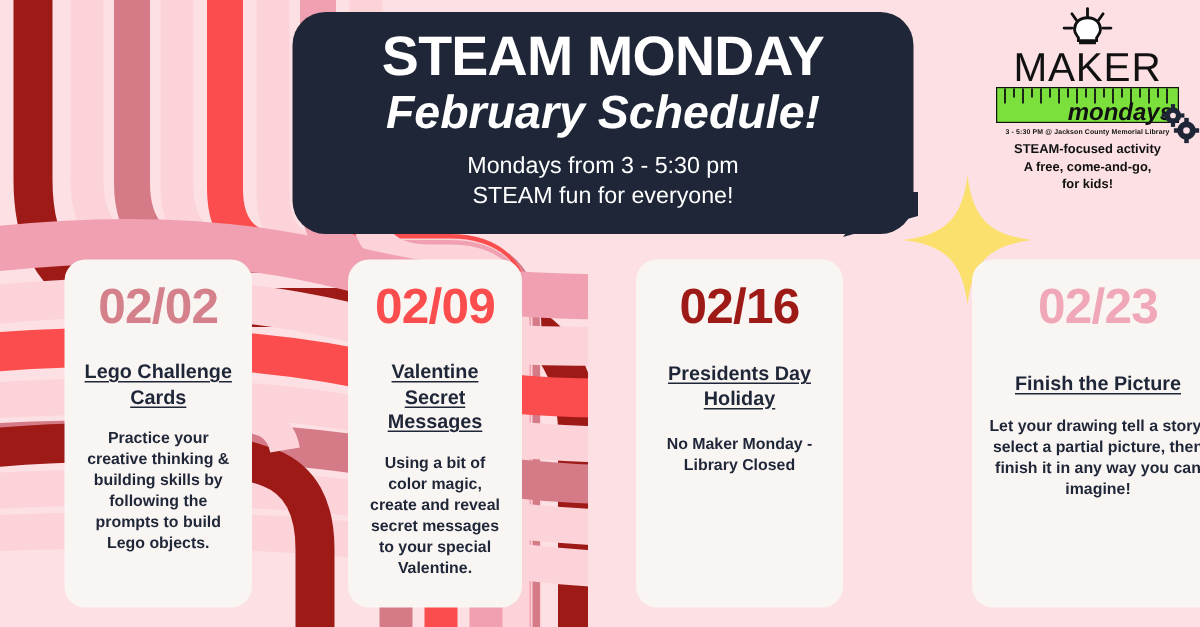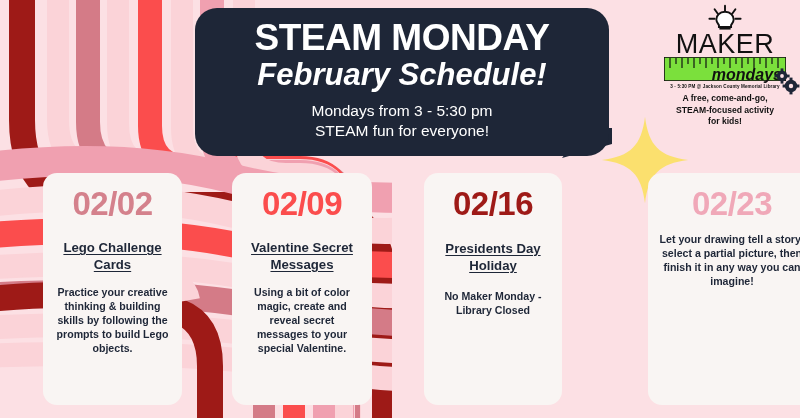--- a/index.html
+++ b/index.html
@@ -80,22 +80,22 @@
     margin-top:4px;
   }
 
   
   .card{
     position:absolute;top:173px;height:232px;
     background:#F9F5F3;border-radius:14px;z-index:7;
     box-sizing:border-box;padding:8px 11px 10px;
     display:flex;flex-direction:column;align-items:center;
   }
-  .c1{left:43px;width:139px;}
-  .c2{left:232px;width:140px;}
+  .c1{left:43px;width:125px;}
+  .c2{left:232px;width:116px;}
   .c3{left:424px;width:138px;}
   .c4{left:648px;width:168px;}
 
   .card-date{
     font-weight:bold;font-size:33px;line-height:1;letter-spacing:-0.5px;
     margin-top:6px;
     font-family:"Liberation Sans", sans-serif;
   }
   .card-title{
     font-weight:bold;font-size:13.2px;line-height:1.25;color:#1E2637;
@@ -234,22 +234,22 @@
             <rect x="17.5" y="24.2" width="3" height="3.2"></rect>
           <rect x="10.6" y="17.5" width="3.2" height="3"></rect>
             <rect x="24.2" y="17.5" width="3.2" height="3"></rect>
         </g>
       </svg>
     </div>
 
     <div class="logo-place">3 - 5:30 PM @ Jackson County Memorial Library</div>
 
     <div class="logo-tag">
+      <div>STEAM-focused activity</div>
       <div>A free, come-and-go,</div>
-      <div>STEAM-focused activity</div>
       <div>for kids!</div>
     </div>
   </div>
 
   <div class="card c1">
     <div class="card-date" style="color: rgb(212, 129, 140);">02/02</div>
     <div class="card-title">Lego Challenge Cards</div>
     <div class="card-desc">Practice your creative thinking &amp; building skills by following the prompts to build Lego objects.</div>
   </div>
 
@@ -260,16 +260,17 @@
   </div>
 
   <div class="card c3">
     <div class="card-date" style="color: rgb(158, 26, 23);">02/16</div>
     <div class="card-title">Presidents Day Holiday</div>
     <div class="card-desc">No Maker Monday - Library Closed</div>
   </div>
 
   <div class="card c4">
     <div class="card-date" style="color: rgb(240, 168, 184);">02/23</div>
+    <div class="card-title">Finish the Picture</div>
     <div class="card-desc">Let your drawing tell a story: select a partial picture, then finish it in any way you can imagine!</div>
   </div>
 
 </div>
 
 </body></html>

